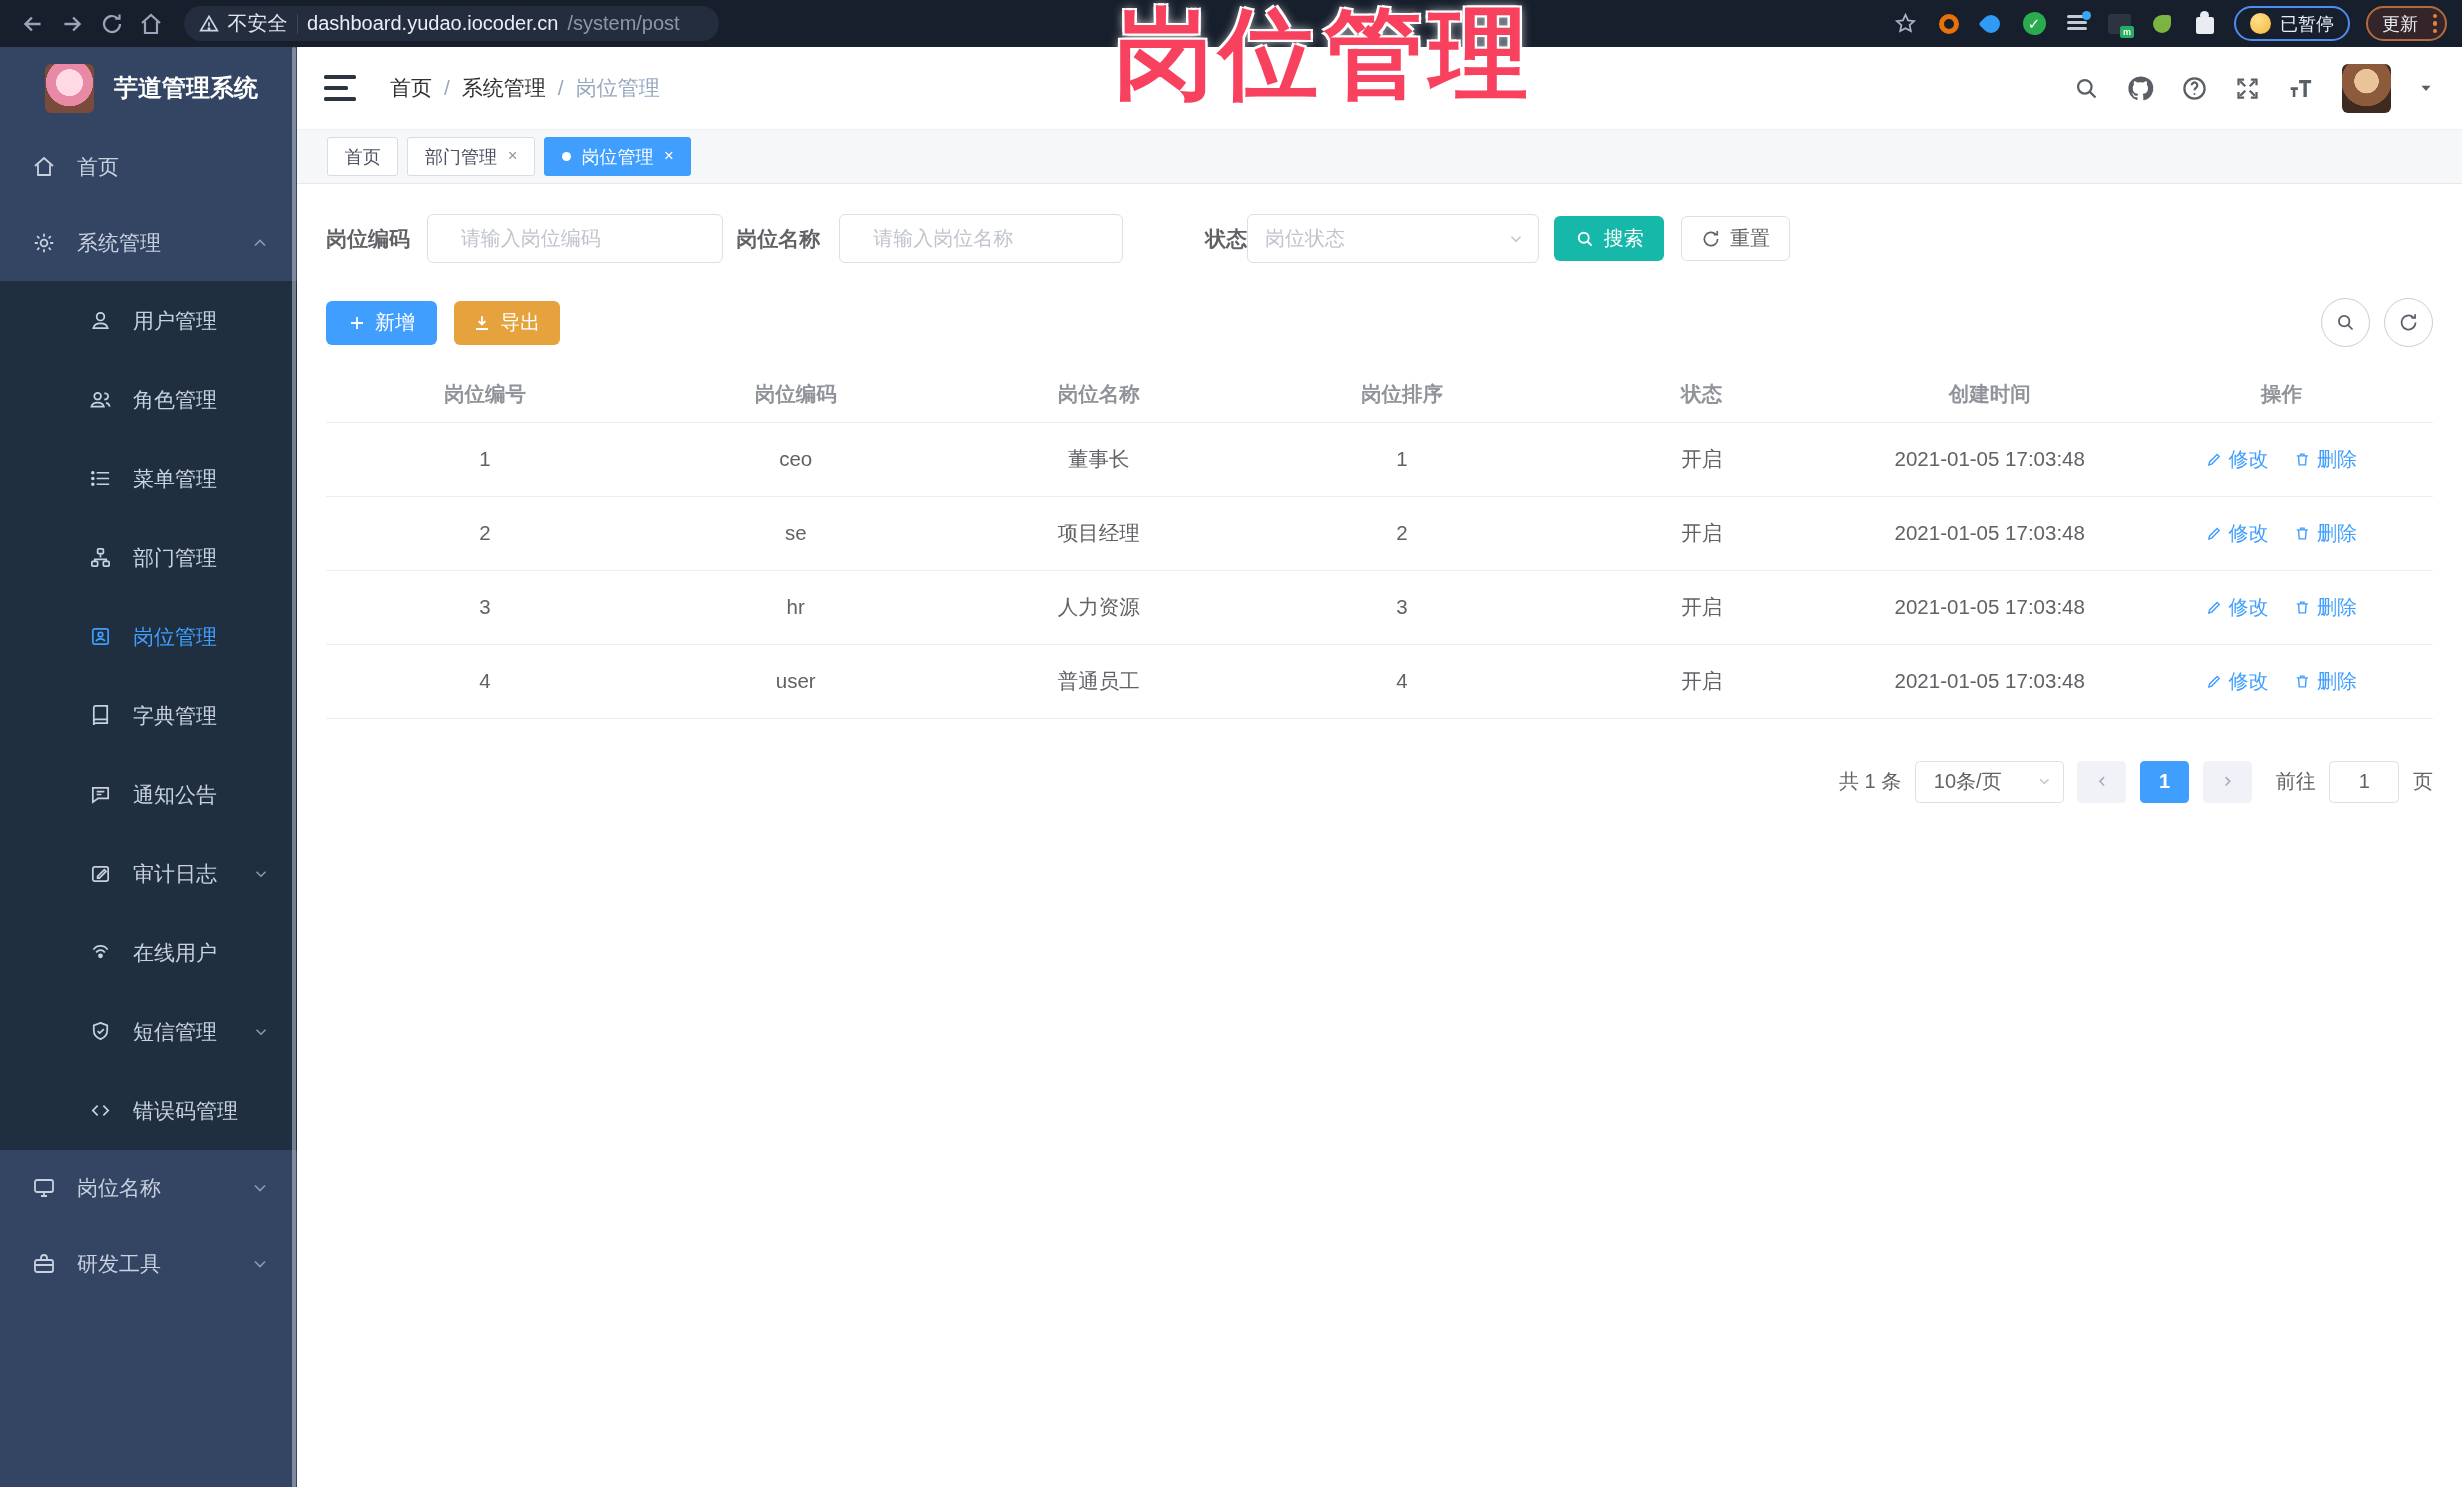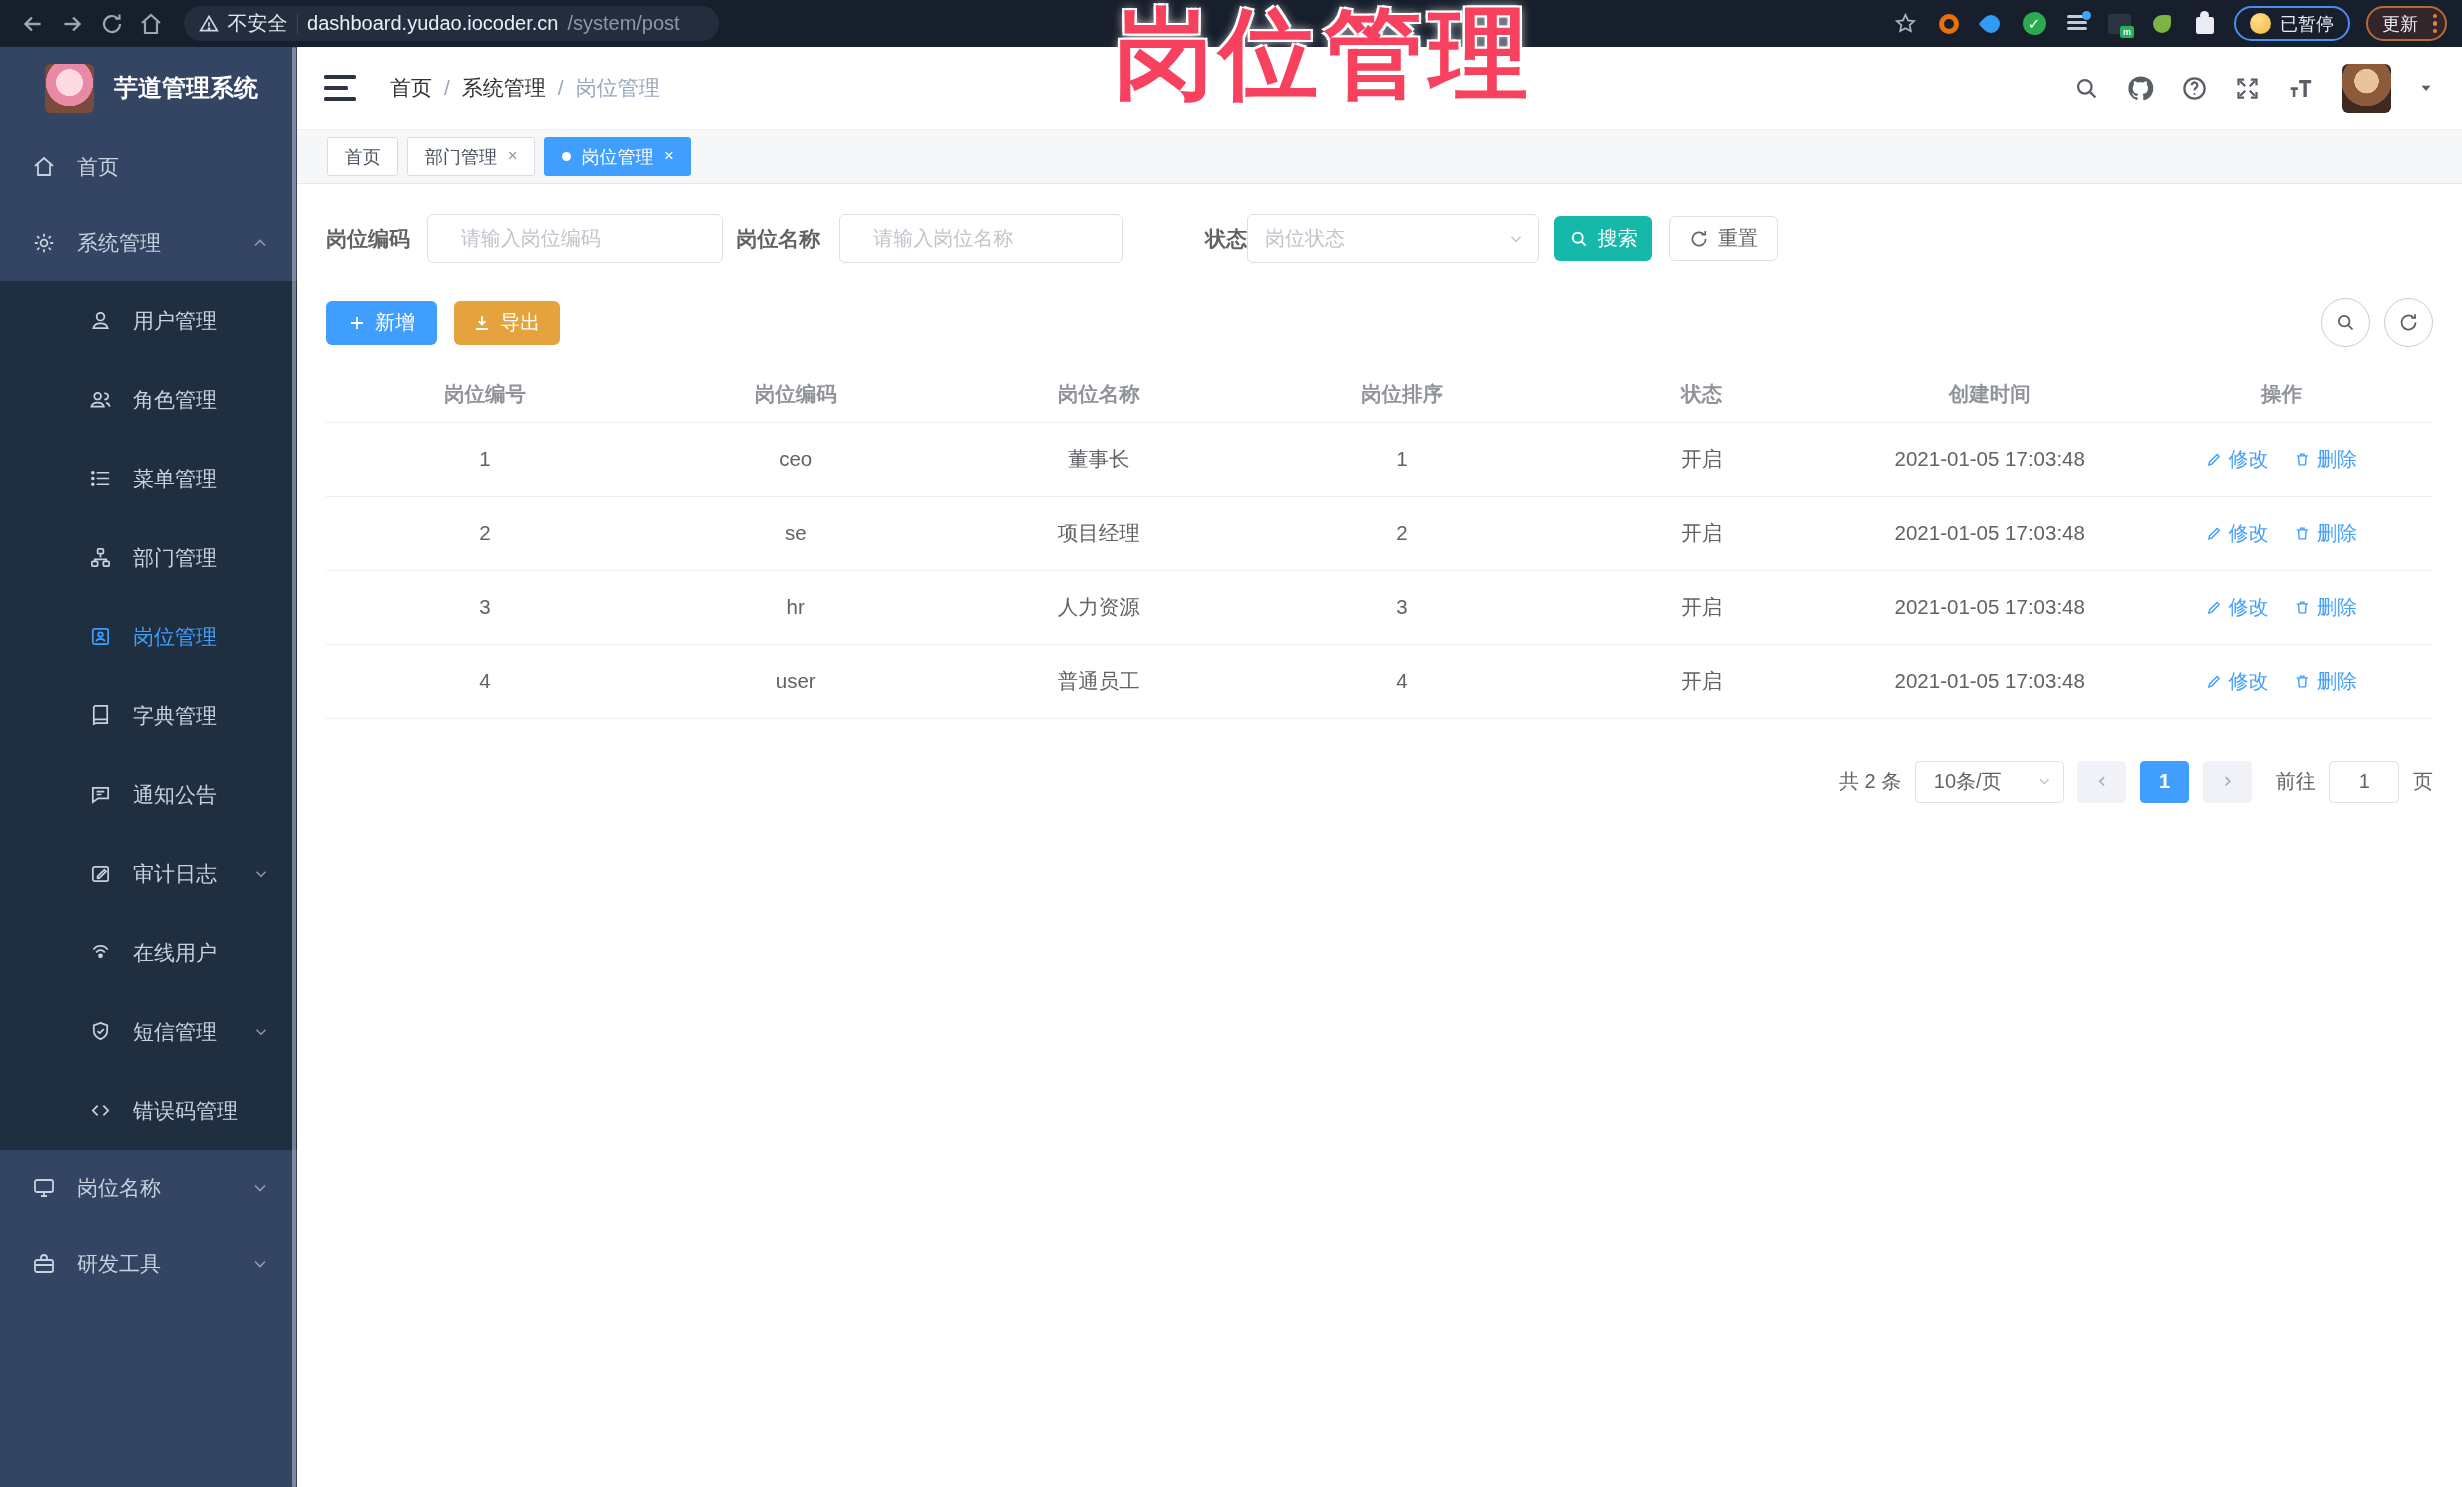--- a/index.html
+++ b/index.html
@@ -74,21 +74,21 @@
 
   .content { flex:1; padding:30px 29px 0 29px; background:#fff; position:relative; }
 
   
   .filter-row { display:flex; align-items:center; height:49px; }
   .f-label { font-size:21px; color:#606266; font-weight:bold; white-space:nowrap; }
   .f-input { height:49px; border:0.8px solid #dcdfe6; border-radius:6px; padding:0 33px; font-size:20px; color:#606266; background:#fff; outline:none; font-family:inherit; }
   .f-input::placeholder { color:#c0c4cc; }
   .f-select { height:49px; border:0.8px solid #dcdfe6; border-radius:6px; padding:0 13.6px 0 16.7px; display:flex; align-items:center; justify-content:space-between; color:#c0c4cc; font-size:20px; background:#fff; cursor:pointer; }
   .btn { height:45px; border-radius:6px; font-size:20px; display:inline-flex; align-items:center; justify-content:center; gap:9px; cursor:pointer; border:0.8px solid transparent; font-family:inherit; }
-  .btn-search { background:#16b8aa; color:#fff; width:98px; }
+  .btn-search { background:#16b8aa; color:#fff; width:110px; }
   .btn-reset { background:#fff; border-color:#dcdfe6; color:#606266; width:109px; }
 
   
   .toolbar-row { margin-top:35px; display:flex; align-items:center; }
   .btn-add { background:#409eff; color:#fff; width:111px; height:44px; }
   .btn-export { background:#e6a23c; color:#fff; width:106px; height:44px; margin-left:16.7px; }
   .tool-right { margin-left:auto; display:flex; gap:13.6px; }
   .circle-btn { width:49px; height:49px; border:0.8px solid #c8ccd4; border-radius:50%; display:flex; align-items:center; justify-content:center; color:#5a5e66; background:#fff; cursor:pointer; }
 
   
@@ -557,21 +557,21 @@
                     <path d="M4 7h16M9.5 7V4.5h5V7M6.5 7l1 13h9l1-13"></path>
                   </svg>
                   <span>删除</span>
                 </span>
             </td>
           </tr>
         </tbody>
       </table>
 
       <div class="pag-row">
-        <span>共 2 条</span>
+        <span>共 1 条</span>
         <div class="pag-select">
           <span>10条/页</span>
           <svg width="16.7" height="16.7" viewBox="0 0 24 24" fill="none" stroke="#c0c4cc" stroke-width="2">
               <path d="M6 9l6 6 6-6"></path>
             </svg>
         </div>
         <div class="pag-btn">
           <svg width="16.7" height="16.7" viewBox="0 0 24 24" fill="none" stroke="currentColor" stroke-width="2.4">
               <path d="M14.5 6l-6 6 6 6"></path>
             </svg>

